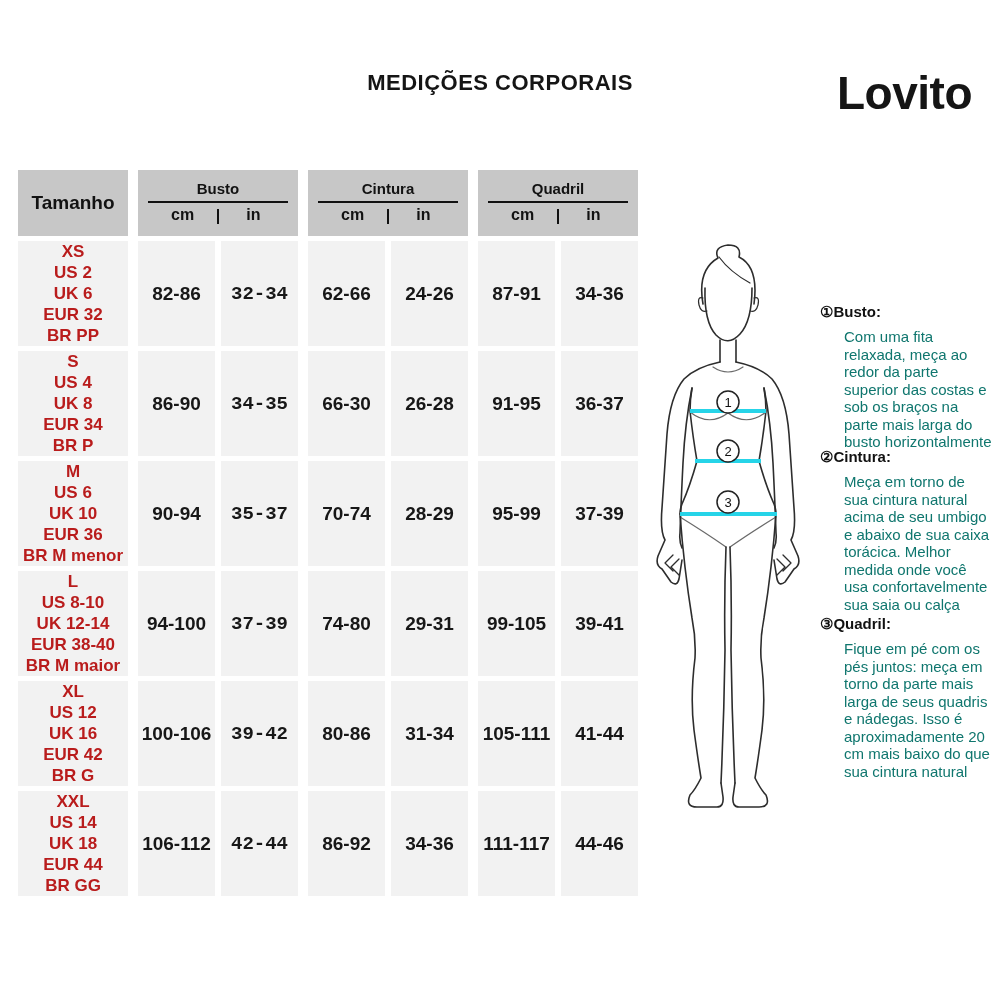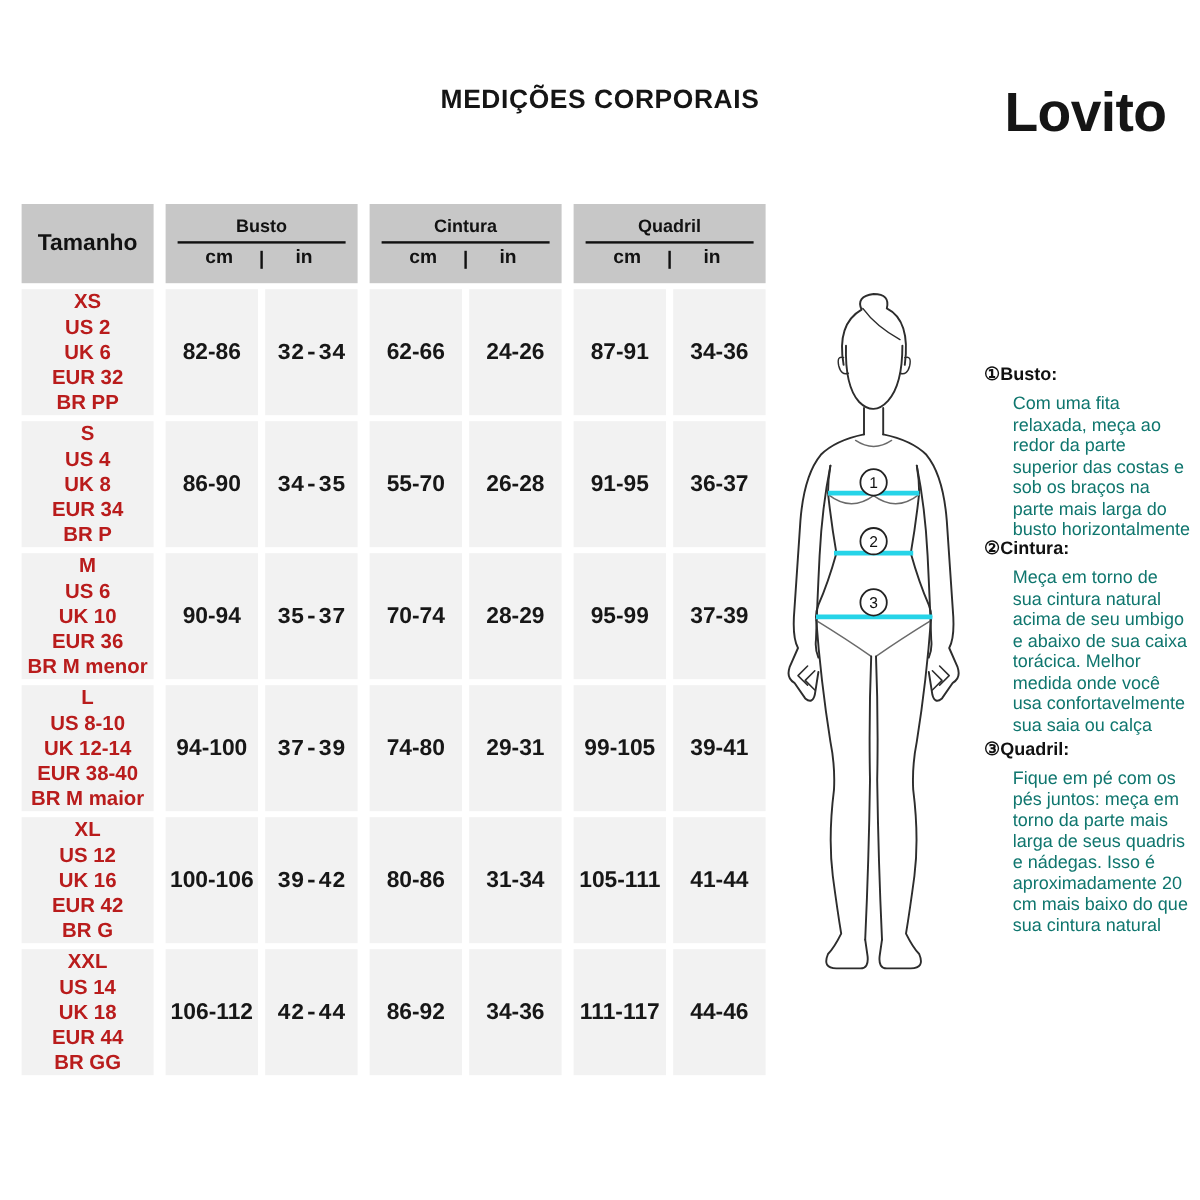--- a/index.html
+++ b/index.html
@@ -110,21 +110,21 @@
 
     <div class="size-cell c1">
       <div>S</div>
       <div>US 4</div>
       <div>UK 8</div>
       <div>EUR 34</div>
       <div>BR P</div>
     </div>
     <div class="dc c3">86-90</div>
     <div class="dc c5">34-35</div>
-    <div class="dc c7">55-70</div>
+    <div class="dc c7">66-30</div>
     <div class="dc c9">26-28</div>
     <div class="dc c11">91-95</div>
     <div class="dc c13">36-37</div>
 
     <div class="size-cell c1">
       <div>M</div>
       <div>US 6</div>
       <div>UK 10</div>
       <div>EUR 36</div>
       <div>BR M menor</div>

